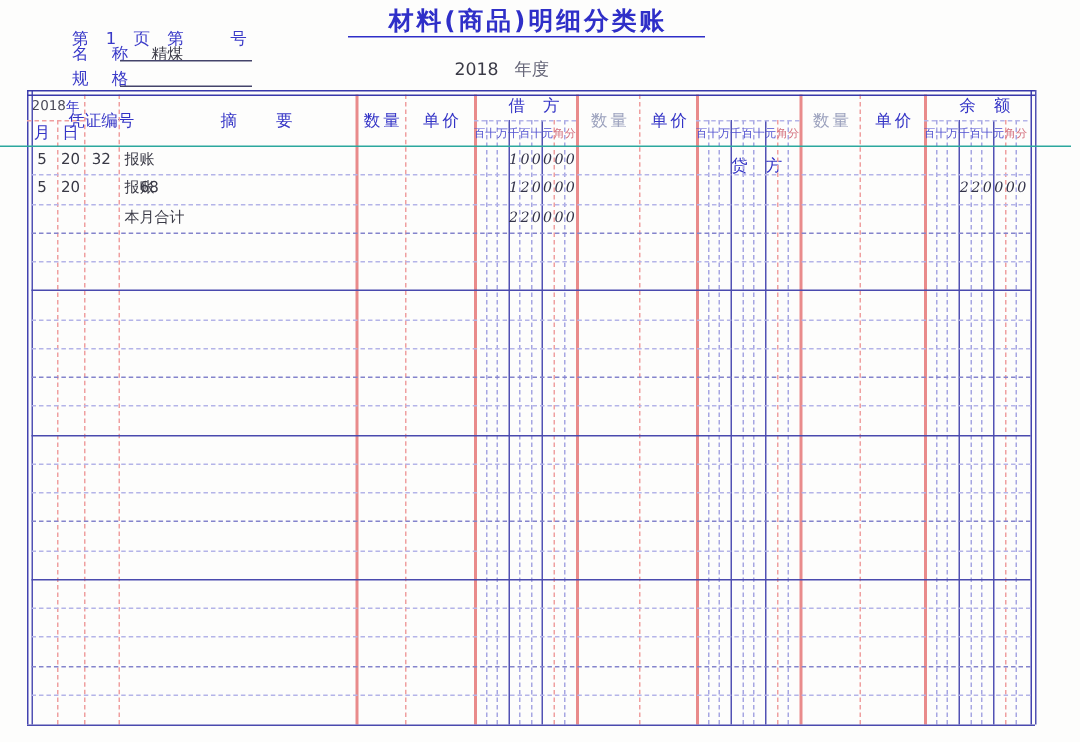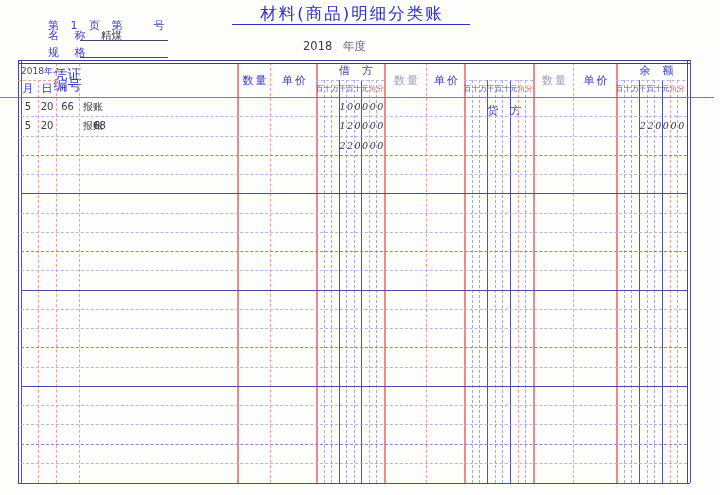--- a/index.html
+++ b/index.html
@@ -32,21 +32,21 @@
   .ls12{letter-spacing:12px;padding-left:12px;}
   .ls26{letter-spacing:26px;padding-left:26px;}
   .dlab{position:absolute;font-size:7.5px;color:#5050d0;text-align:center;line-height:17px;overflow:visible;}
   .dlab.red{color:#d4707e;}
   
   .hw{position:absolute;font-size:10px;color:#3a3a46;line-height:19.25px;white-space:nowrap;}
   .dig{position:absolute;font-family:"DejaVu Serif","Liberation Serif",serif;
        font-style:italic;font-size:9.5px;color:#33334a;text-align:center;line-height:19.25px;}
   
   #title{position:absolute;left:232px;top:3px;width:240px;text-align:center;
-         font-size:16.5px;font-weight:400;letter-spacing:2px;color:#2f2fc8;}
+         font-size:16.5px;font-weight:700;letter-spacing:2px;color:#2f2fc8;}
   .toptext{font-size:11px;color:#3a3ac8;}
   .uline{position:absolute;border-top:1.2px solid #44446a;height:0;}
 </style>
 </head>
 <body>
 
 <div id="screen">
 
   <div class="abs toptext" style="left:48px;top:18px;text-align:center;">
     <span style="letter-spacing:4px;">第 1 页 第</span><span style="display:inline-block;width:27px;"></span><span>号</span>
@@ -71,24 +71,25 @@
     <span class="ink">2018</span>
     <span style="color:#666678;margin-left:7px;">年度</span>
   </div>
 
   <div class="hcell" style="left:18px;top:63px;width:38px;height:16px;font-size:9px;">
     <span class="ink" style="color:#4a4a58;">2018</span>
       <span>年</span>
   </div>
   <div class="hcell" style="left:18px;top:80px;width:20px;height:17px;">月</div>
   <div class="hcell" style="left:38px;top:80px;width:18px;height:17px;">日</div>
-  <div class="hcell" style="left:56px;top:63px;width:23px;height:34px;font-size:14px;flex-direction:column;line-height:11px;">
+  <div class="hcell" style="left:56px;top:63px;width:23px;height:34px;font-size:11px;flex-direction:row;line-height:11px;">
     <span>凭证</span>
     <span>编号</span>
   </div>
+  <div class="hcell ls26" style="left:79px;top:63px;width:158px;height:34px;">摘要</div>
   <div class="hcell ls2" style="left:237px;top:63px;width:33px;height:34px;">数量</div>
   <div class="hcell ls2" style="left:270px;top:63px;width:46px;height:34px;">单价</div>
   <div class="hcell ls12" style="left:316px;top:62px;width:68px;height:17px;">借方</div>
   <div class="hcell ls2 faded" style="left:384px;top:63px;width:42px;height:34px;color:#9aa0bc;">数量</div>
   <div class="hcell ls2" style="left:426px;top:63px;width:38px;height:34px;">单价</div>
   <div class="hcell ls12" style="left:464px;top:62px;width:69px;height:17px;margin-top:40px;">贷方</div>
   <div class="hcell ls2 faded" style="left:533px;top:63px;width:40px;height:34px;color:#9aa0bc;">数量</div>
   <div class="hcell ls2" style="left:573px;top:63px;width:43px;height:34px;">单价</div>
   <div class="hcell ls12" style="left:616px;top:62px;width:69px;height:17px;">余额</div>
 
@@ -183,21 +184,21 @@
       <div class="dlab" style="left: 630.334px; top: 79.5px; width: 9.667px; height: 17px;">万</div>
       <div class="dlab" style="left: 638.001px; top: 79.5px; width: 9.667px; height: 17px;">千</div>
       <div class="dlab" style="left: 645.668px; top: 79.5px; width: 9.667px; height: 17px;">百</div>
       <div class="dlab" style="left: 653.335px; top: 79.5px; width: 9.667px; height: 17px;">十</div>
       <div class="dlab" style="left: 661.002px; top: 79.5px; width: 9.667px; height: 17px;">元</div>
       <div class="dlab red" style="left: 668.669px; top: 79.5px; width: 9.667px; height: 17px;">角</div>
       <div class="dlab red" style="left: 676.336px; top: 79.5px; width: 9.667px; height: 17px;">分</div>
       <div class="abs" style="left: 0px; top: 97px; width: 720px; height: 0px;"></div>
       <div class="hw ctr" style="top: 97px; height: 19.25px; left: 18px; width: 20px;">5</div>
       <div class="hw ctr" style="top: 97px; height: 19.25px; left: 38px; width: 18px;">20</div>
-      <div class="hw ctr" style="top: 97px; height: 19.25px; left: 56px; width: 23px;">66</div>
+      <div class="hw ctr" style="top: 97px; height: 19.25px; left: 56px; width: 23px;">32</div>
       <div class="hw" style="top: 97px; height: 19.25px; left: 83px; width: 152px;">报账</div>
       <div class="dig" style="left: 338.668px; top: 97px; width: 7.556px; height: 19.25px;">1</div>
       <div class="dig" style="left: 346.224px; top: 97px; width: 7.556px; height: 19.25px;">0</div>
       <div class="dig" style="left: 353.78px; top: 97px; width: 7.556px; height: 19.25px;">0</div>
       <div class="dig" style="left: 361.336px; top: 97px; width: 7.556px; height: 19.25px;">0</div>
       <div class="dig" style="left: 368.892px; top: 97px; width: 7.556px; height: 19.25px;">0</div>
       <div class="dig" style="left: 376.448px; top: 97px; width: 7.556px; height: 19.25px;">0</div>
       <div class="abs" style="left: 0px; top: 116.25px; width: 720px; height: 0px;"></div>
       <div class="hw ctr" style="top: 116.25px; height: 19.25px; left: 18px; width: 20px;">5</div>
       <div class="hw ctr" style="top: 116.25px; height: 19.25px; left: 38px; width: 18px;">20</div>
@@ -212,20 +213,21 @@
       <div class="dig" style="left: 639.001px; top: 116.25px; width: 7.667px; height: 19.25px;">2</div>
       <div class="dig" style="left: 646.668px; top: 116.25px; width: 7.667px; height: 19.25px;">2</div>
       <div class="dig" style="left: 654.335px; top: 116.25px; width: 7.667px; height: 19.25px;">0</div>
       <div class="dig" style="left: 662.002px; top: 116.25px; width: 7.667px; height: 19.25px;">0</div>
       <div class="dig" style="left: 669.669px; top: 116.25px; width: 7.667px; height: 19.25px;">0</div>
       <div class="dig" style="left: 677.336px; top: 116.25px; width: 7.667px; height: 19.25px;">0</div>
       <div class="abs" style="left: 0px; top: 135.5px; width: 720px; height: 0px;"></div>
       <div class="hw ctr" style="top: 135.5px; height: 19.25px; left: 18px; width: 20px;"></div>
       <div class="hw ctr" style="top: 135.5px; height: 19.25px; left: 38px; width: 18px;"></div>
       <div class="hw ctr" style="top: 135.5px; height: 19.25px; left: 56px; width: 23px;"></div>
+      <div class="hw" style="top: 135.5px; height: 19.25px; left: 83px; width: 152px;">本月合计</div>
       <div class="dig" style="left: 338.668px; top: 135.5px; width: 7.556px; height: 19.25px;">2</div>
       <div class="dig" style="left: 346.224px; top: 135.5px; width: 7.556px; height: 19.25px;">2</div>
       <div class="dig" style="left: 353.78px; top: 135.5px; width: 7.556px; height: 19.25px;">0</div>
       <div class="dig" style="left: 361.336px; top: 135.5px; width: 7.556px; height: 19.25px;">0</div>
       <div class="dig" style="left: 368.892px; top: 135.5px; width: 7.556px; height: 19.25px;">0</div>
       <div class="dig" style="left: 376.448px; top: 135.5px; width: 7.556px; height: 19.25px;">0</div>
     </div>
 
 </div>
 

